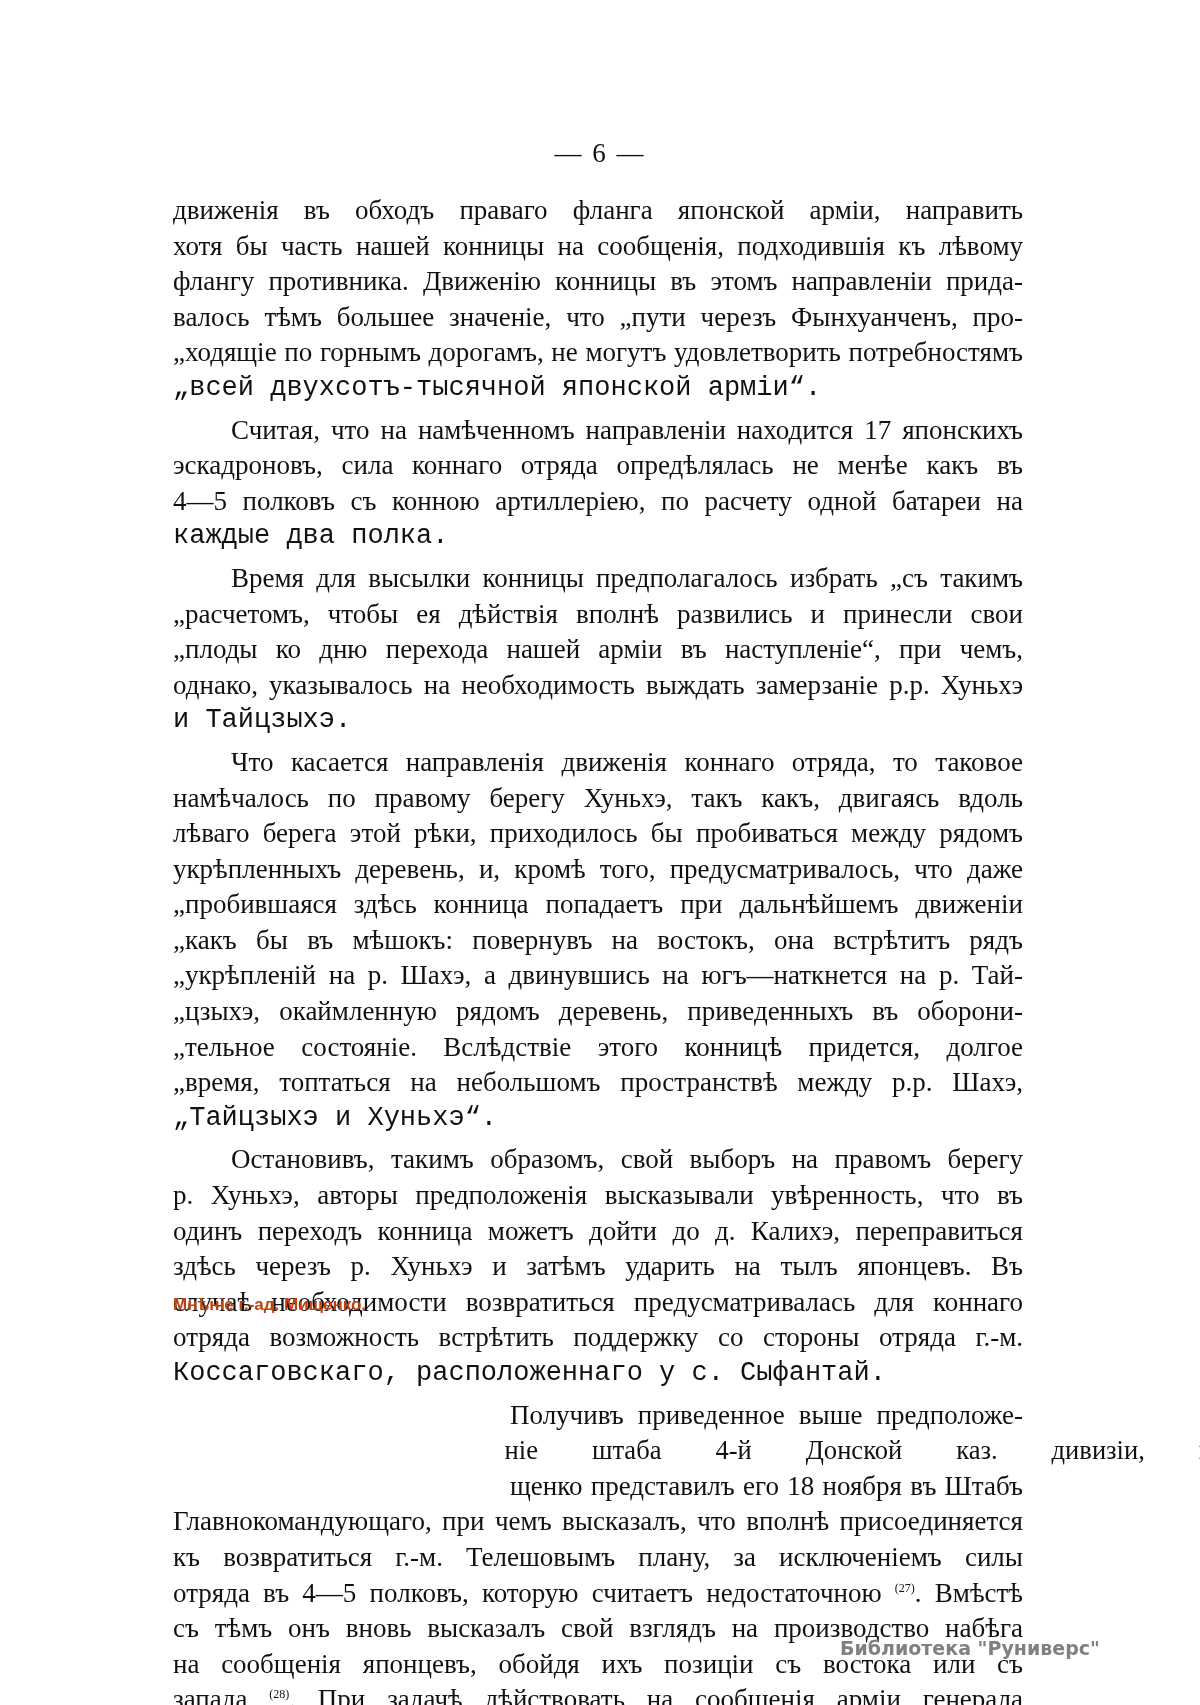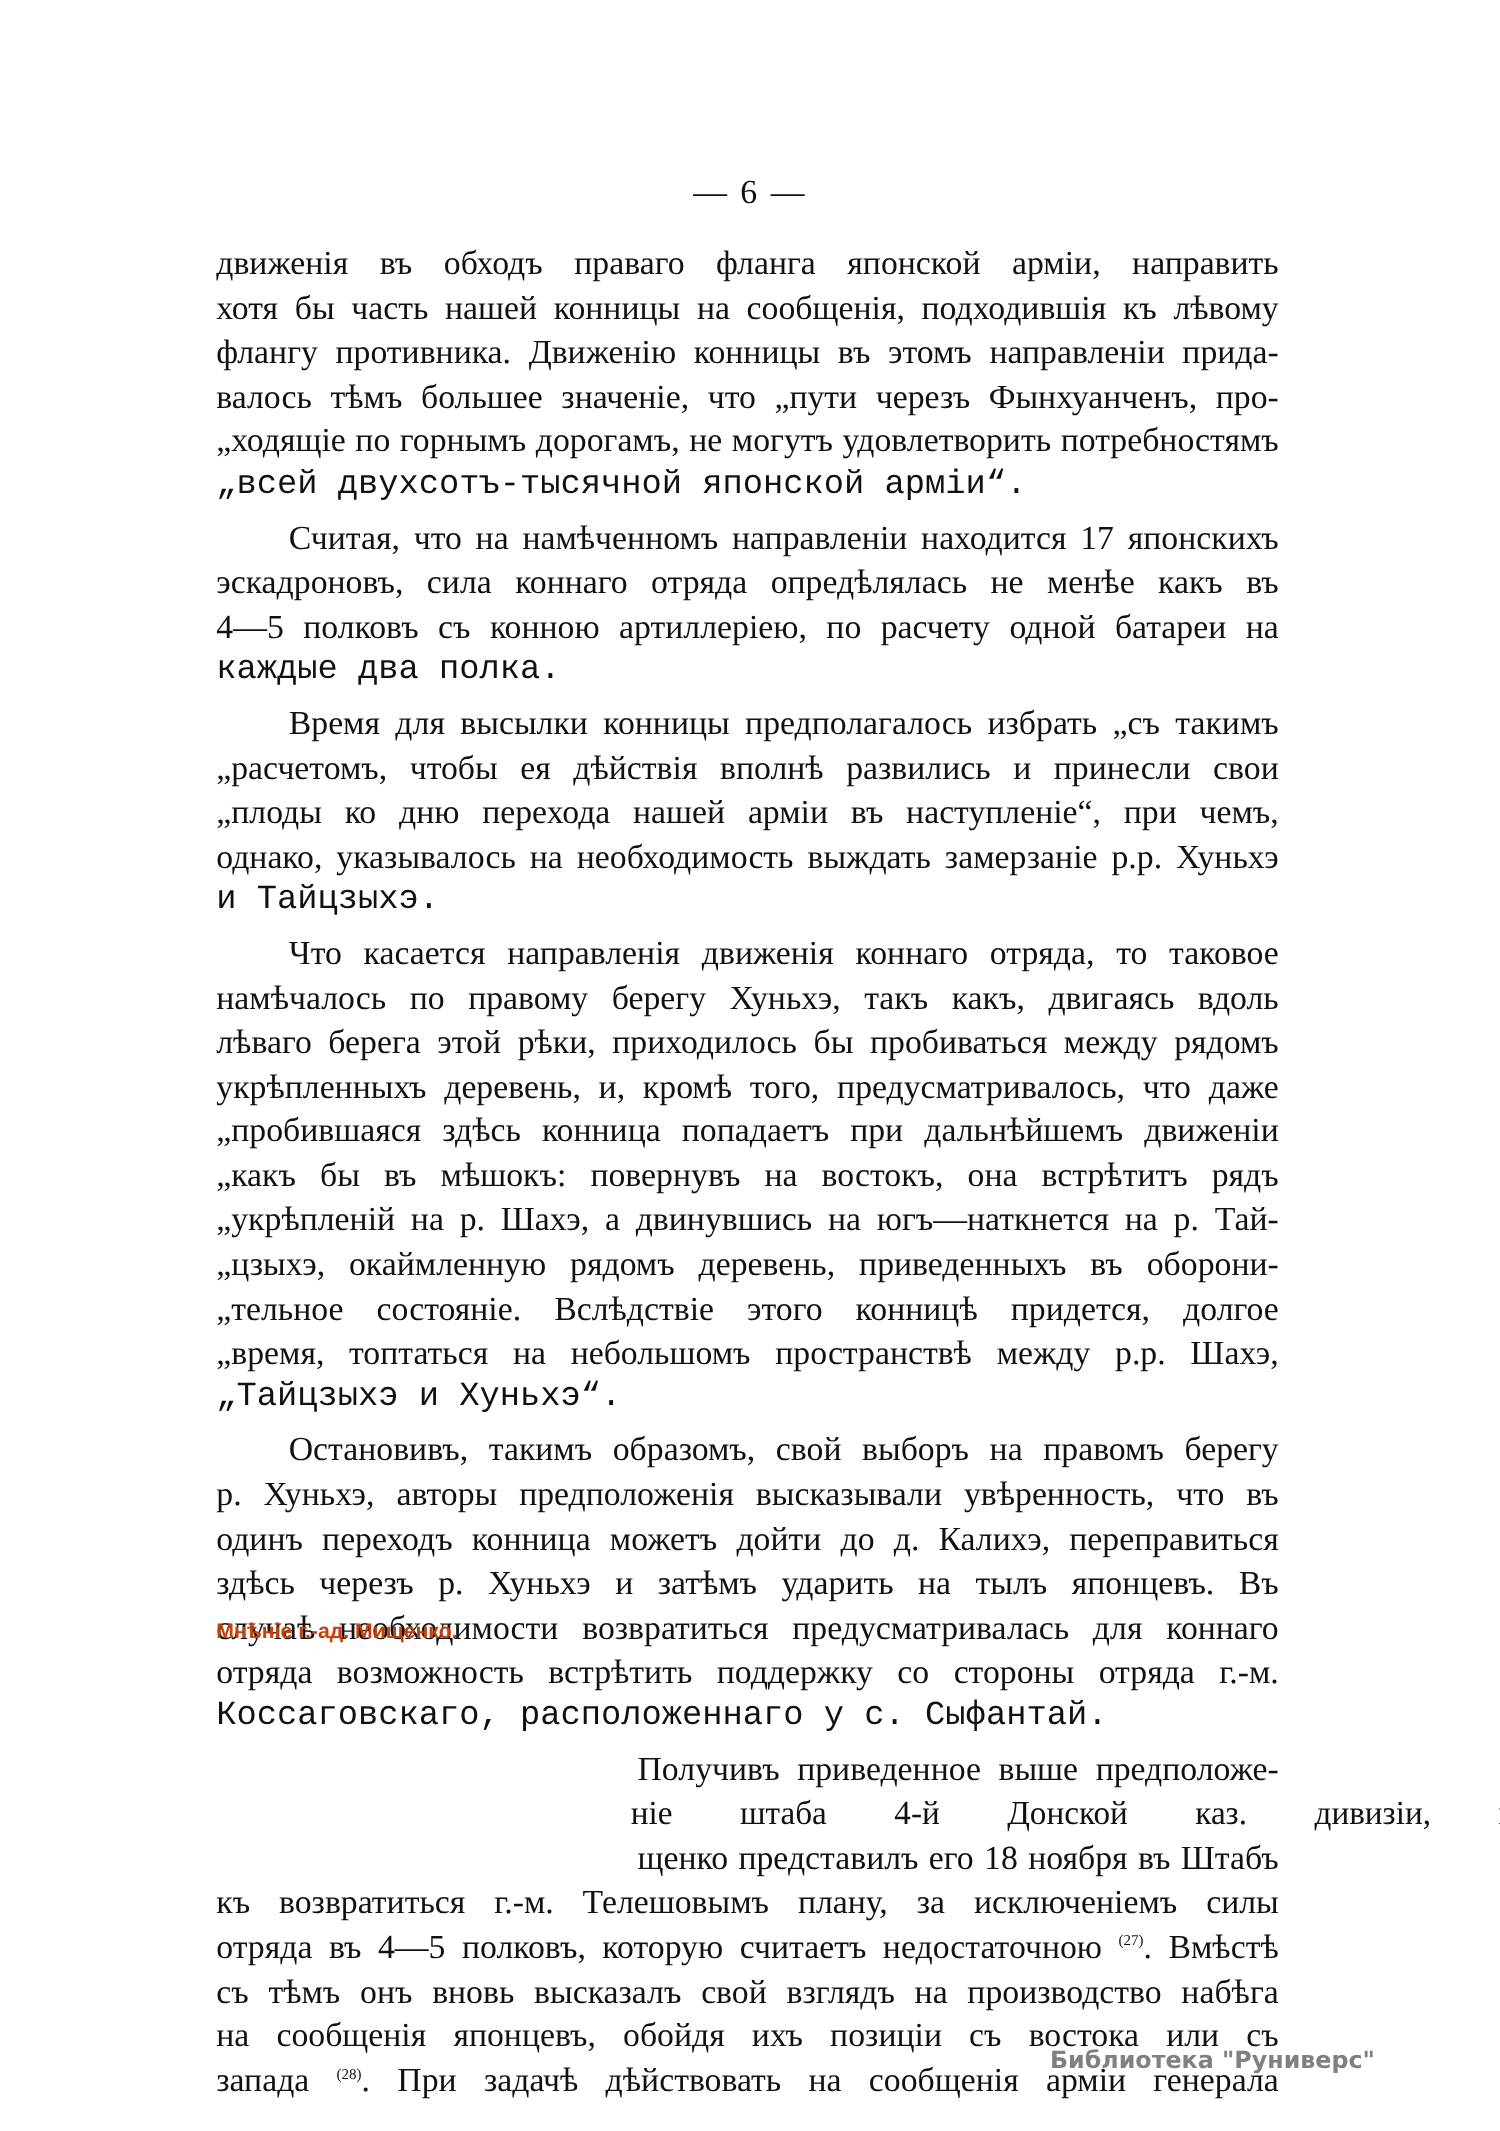--- a/index.html
+++ b/index.html
@@ -90,20 +90,21 @@
     <div class="line">здѣсь черезъ р. Хуньхэ и затѣмъ ударить на тылъ японцевъ. Въ</div>
     <div class="line">случаѣ необходимости возвратиться предусматривалась для коннаго</div>
     <div class="line">отряда возможность встрѣтить поддержку со стороны отряда г.-м.</div>
     <div class="line last">Коссаговскаго, расположеннаго у с. Сыфантай.</div>
   </div>
 
   <div>
     <div class="line sidebar-indent gap">Получивъ приведенное выше предположе-</div>
     <div class="line sidebar-indent" style="transform: scaleX(0.984); width: 101.65%;">ніе штаба 4-й Донской каз. дивизіи, г.-ад. Ми-</div>
     <div class="line sidebar-indent">щенко представилъ его 18 ноября въ Штабъ</div>
+    <div class="line">Главнокомандующаго, при чемъ высказалъ, что вполнѣ присоединяется</div>
     <div class="line">къ возвратиться г.-м. Телешовымъ плану, за исключеніемъ силы</div>
     <div class="line"><span>отряда въ 4—5 полковъ, которую считаетъ недостаточною</span> <span class="sup">(27)</span><span>. Вмѣстѣ</span></div>
     <div class="line">съ тѣмъ онъ вновь высказалъ свой взглядъ на производство набѣга</div>
     <div class="line">на сообщенія японцевъ, обойдя ихъ позиціи съ востока или съ</div>
     <div class="line"><span>запада</span> <span class="sup">(28)</span><span>. </span><span>При задачѣ дѣйствовать на сообщенія арміи генерала</span></div>
   </div>
 </div>
 
 <div class="margin-note">Мнѣніе г.-ад. Мищенко.</div>
 

